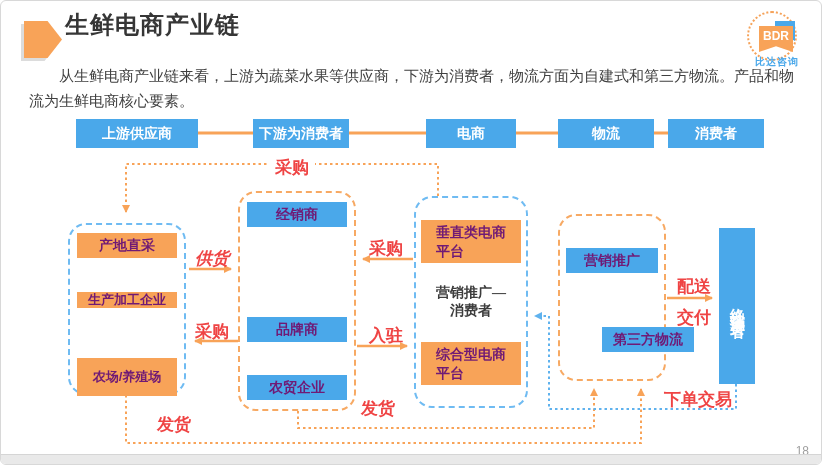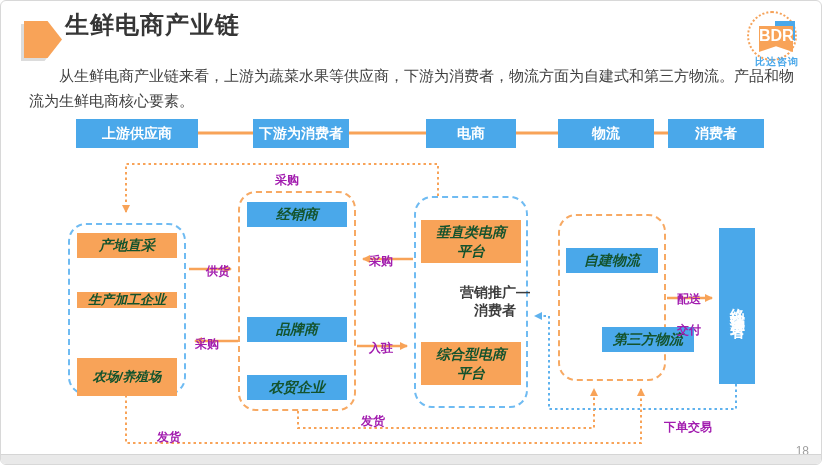--- a/index.html
+++ b/index.html
@@ -14,48 +14,48 @@
         clip-path:polygon(0 0,62% 0,100% 50%,62% 100%,0 100%);}
   .title-icon{position:absolute;left:23px;top:20px;width:38px;height:37px;background:#f8a358;
         clip-path:polygon(0 0,62% 0,100% 50%,62% 100%,0 100%);}
   .title{position:absolute;left:64px;top:8px;margin:0;font-size:24px;font-weight:bold;color:#363636;letter-spacing:1px;}
   .logo{position:absolute;left:744px;top:8px;width:70px;height:56px;}
   .logo-circle{position:absolute;left:2px;top:2px;width:46px;height:46px;border:2px dotted #f5a259;border-radius:50%;}
   .logo-flag-blue{position:absolute;left:30px;top:12px;width:20px;height:20px;background:#4aa8ea;
         clip-path:polygon(0 0,100% 0,100% 100%,50% 72%,0 100%);}
   .logo-flag-orange{position:absolute;left:14px;top:17px;width:34px;height:26px;background:#f8a358;
         clip-path:polygon(0 0,100% 0,100% 100%,50% 78%,0 100%);
-        color:#fff;font-size:16px;font-weight:bold;text-align:center;line-height:20px;}
+        color:#fff;font-size:12px;font-weight:bold;text-align:center;line-height:20px;}
   .logo-sub{position:absolute;left:10px;top:46px;font-size:10px;font-weight:bold;color:#4aa8ea;letter-spacing:1px;}
 
   .intro{position:absolute;left:28px;top:62px;width:766px;margin:0;font-size:15px;line-height:25px;
          color:#404040;text-indent:2em;}
 
   
   .stage{position:absolute;height:29px;background:#4aa8ea;color:#fff;font-size:14px;font-weight:bold;
          display:flex;align-items:center;justify-content:center;}
 
   
   .group{position:absolute;border-radius:18px;box-sizing:border-box;}
   .g-blue{border:2px dashed #6fbbf2;}
   .g-orange{border:2px dashed #f7a963;}
 
-  .node{position:absolute;font-size:14px;font-weight:bold;color:#14532d;display:flex;align-items:center;
-        justify-content:center;text-align:center;white-space:pre-line;line-height:1.35;font-style:italic;}
+  .node{position:absolute;font-size:14px;font-weight:bold;color:#701a75;display:flex;align-items:center;
+        justify-content:center;text-align:left;white-space:pre-line;line-height:1.35;}
   .n-orange{background:#f8a358;}
   .n-blue{background:#4aa8ea;}
 
   .note{position:absolute;font-size:14px;color:#3d3d3d;text-align:center;white-space:pre-line;line-height:1.25;font-weight:bold;}
 
   .consumer{position:absolute;left:718px;top:227px;width:36px;height:156px;background:#4aa8ea;color:#fff;
         font-size:15px;font-weight:bold;writing-mode:vertical-lr;text-orientation:upright;
         display:flex;align-items:center;justify-content:center;letter-spacing:4px;}
 
   
-  .flabel{position:absolute;font-size:12px;color:#a21caf;font-weight:bold;margin-top:16px;}
+  .flabel{position:absolute;font-size:17px;color:#ef4444;font-weight:bold;}
   .flabel.on-line{background:#fff;padding:0 6px;}
 
   svg.wires{position:absolute;left:0;top:0;}
 </style>
 </head>
 <body>
 
 <div class="page">
 
   <svg class="wires" width="822" height="465" viewBox="0 0 822 465">
@@ -116,37 +116,37 @@
   <div class="node n-orange" style="left:76px;top:357px;width:100px;height:38px;font-size:13px;">农场/养殖场</div>
 
   <div class="group g-orange" style="left:237px;top:190px;width:118px;height:220px;"></div>
   <div class="node n-blue" style="left:246px;top:201px;width:100px;height:25px;">经销商</div>
   <div class="node n-blue" style="left:246px;top:316px;width:100px;height:25px;">品牌商</div>
   <div class="node n-blue" style="left:246px;top:374px;width:100px;height:25px;">农贸企业</div>
 
   <div class="group g-blue" style="left:413px;top:195px;width:114px;height:212px;"></div>
   <div class="node n-orange" style="left:420px;top:219px;width:100px;height:43px;">垂直类电商
 平台</div>
-  <div class="note" style="left:440px;top:283px;width:108px;">营销推广—
+  <div class="note" style="left:416px;top:283px;width:108px;font-family:Liberation Serif, serif;">营销推广—
 消费者</div>
   <div class="node n-orange" style="left:420px;top:341px;width:100px;height:43px;">综合型电商
 平台</div>
 
   <div class="group g-orange" style="left:557px;top:213px;width:108px;height:167px;"></div>
-  <div class="node n-blue" style="left:565px;top:247px;width:92px;height:25px;">自建物流</div>
+  <div class="node n-blue" style="left:565px;top:247px;width:92px;height:25px;">营销推广</div>
   <div class="node n-blue" style="left:565px;top:326px;width:92px;height:25px;margin-left:36px;">第三方物流</div>
 
   <div class="consumer">终端消费者</div>
 
   <div class="flabel on-line" style="left:268px;top:155px;">采购</div>
-  <div class="flabel" style="left:205px;top:246px;">供货</div>
+  <div class="flabel" style="left:194px;top:246px;font-style:italic;">供货</div>
   <div class="flabel" style="left:194px;top:319px;">采购</div>
   <div class="flabel" style="left:368px;top:236px;">采购</div>
   <div class="flabel" style="left:368px;top:323px;">入驻</div>
   <div class="flabel" style="left:360px;top:396px;">发货</div>
   <div class="flabel" style="left:156px;top:412px;">发货</div>
   <div class="flabel" style="left:676px;top:274px;">配送</div>
   <div class="flabel" style="left:676px;top:305px;">交付</div>
-  <div class="flabel" style="left:663px;top:402px;">下单交易</div>
+  <div class="flabel" style="left:663px;top:387px;">下单交易</div>
 
   <div class="page-number">18</div>
   <div class="footer-strip"></div>
 </div>
 
 </body></html>

